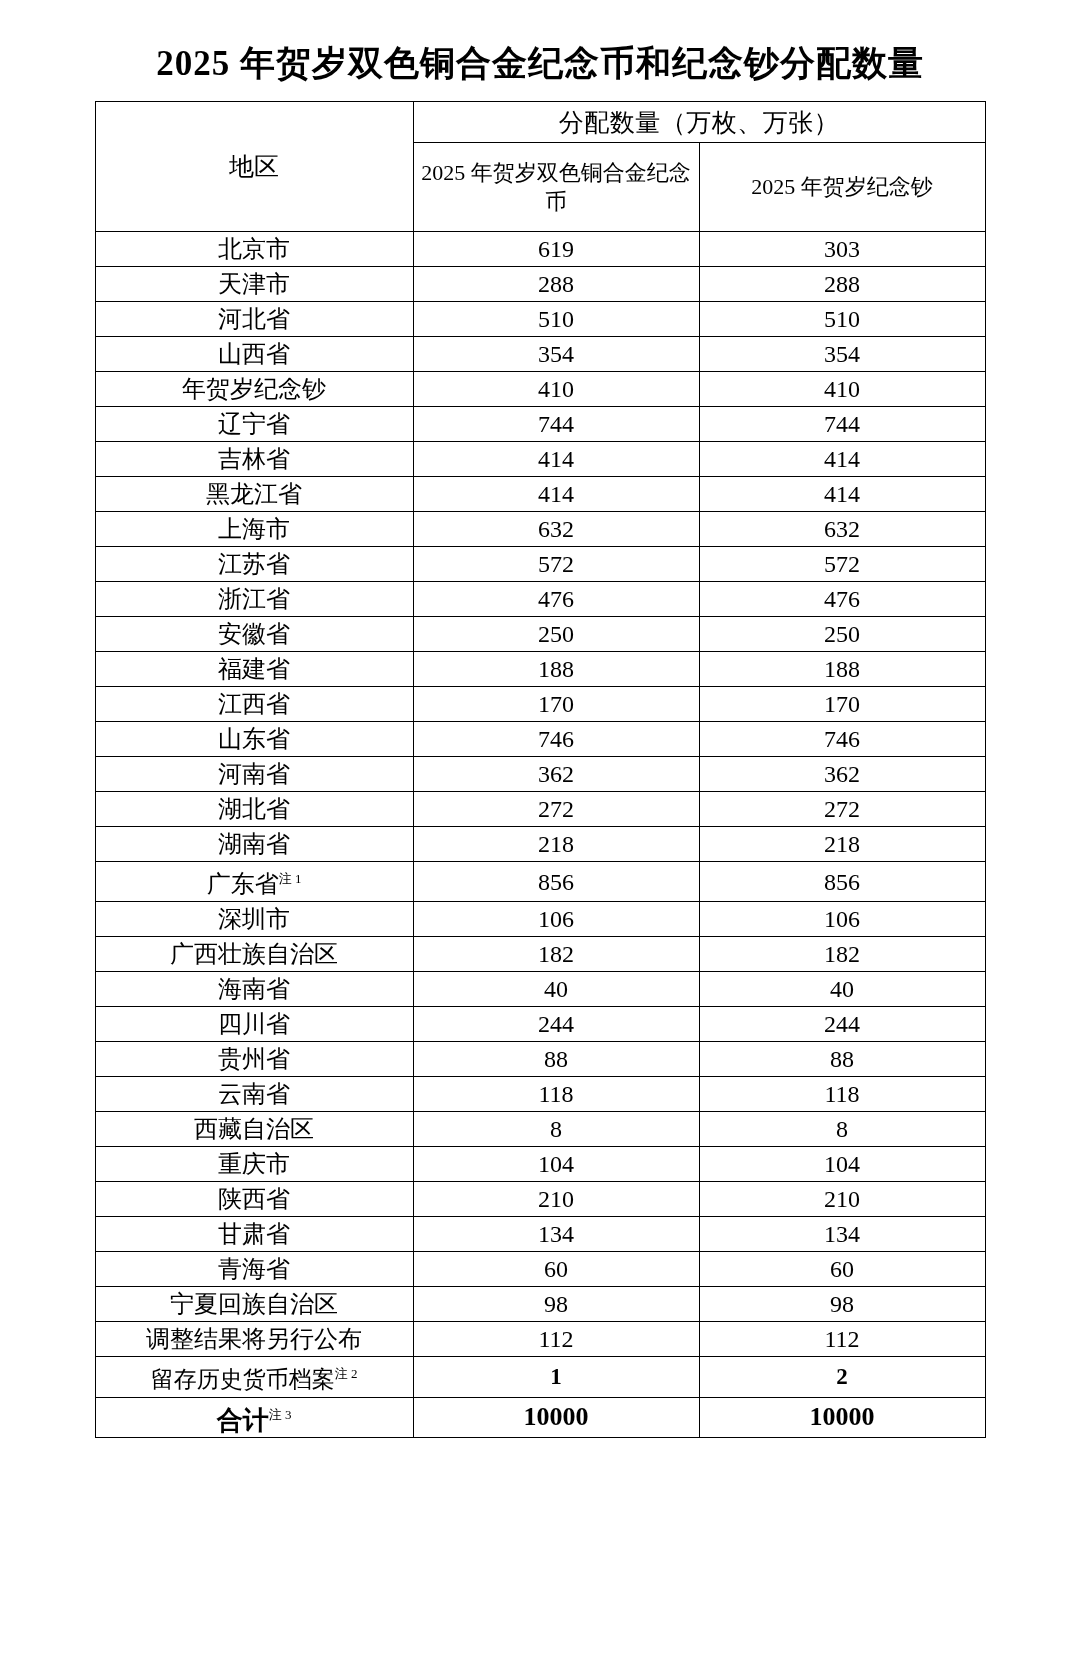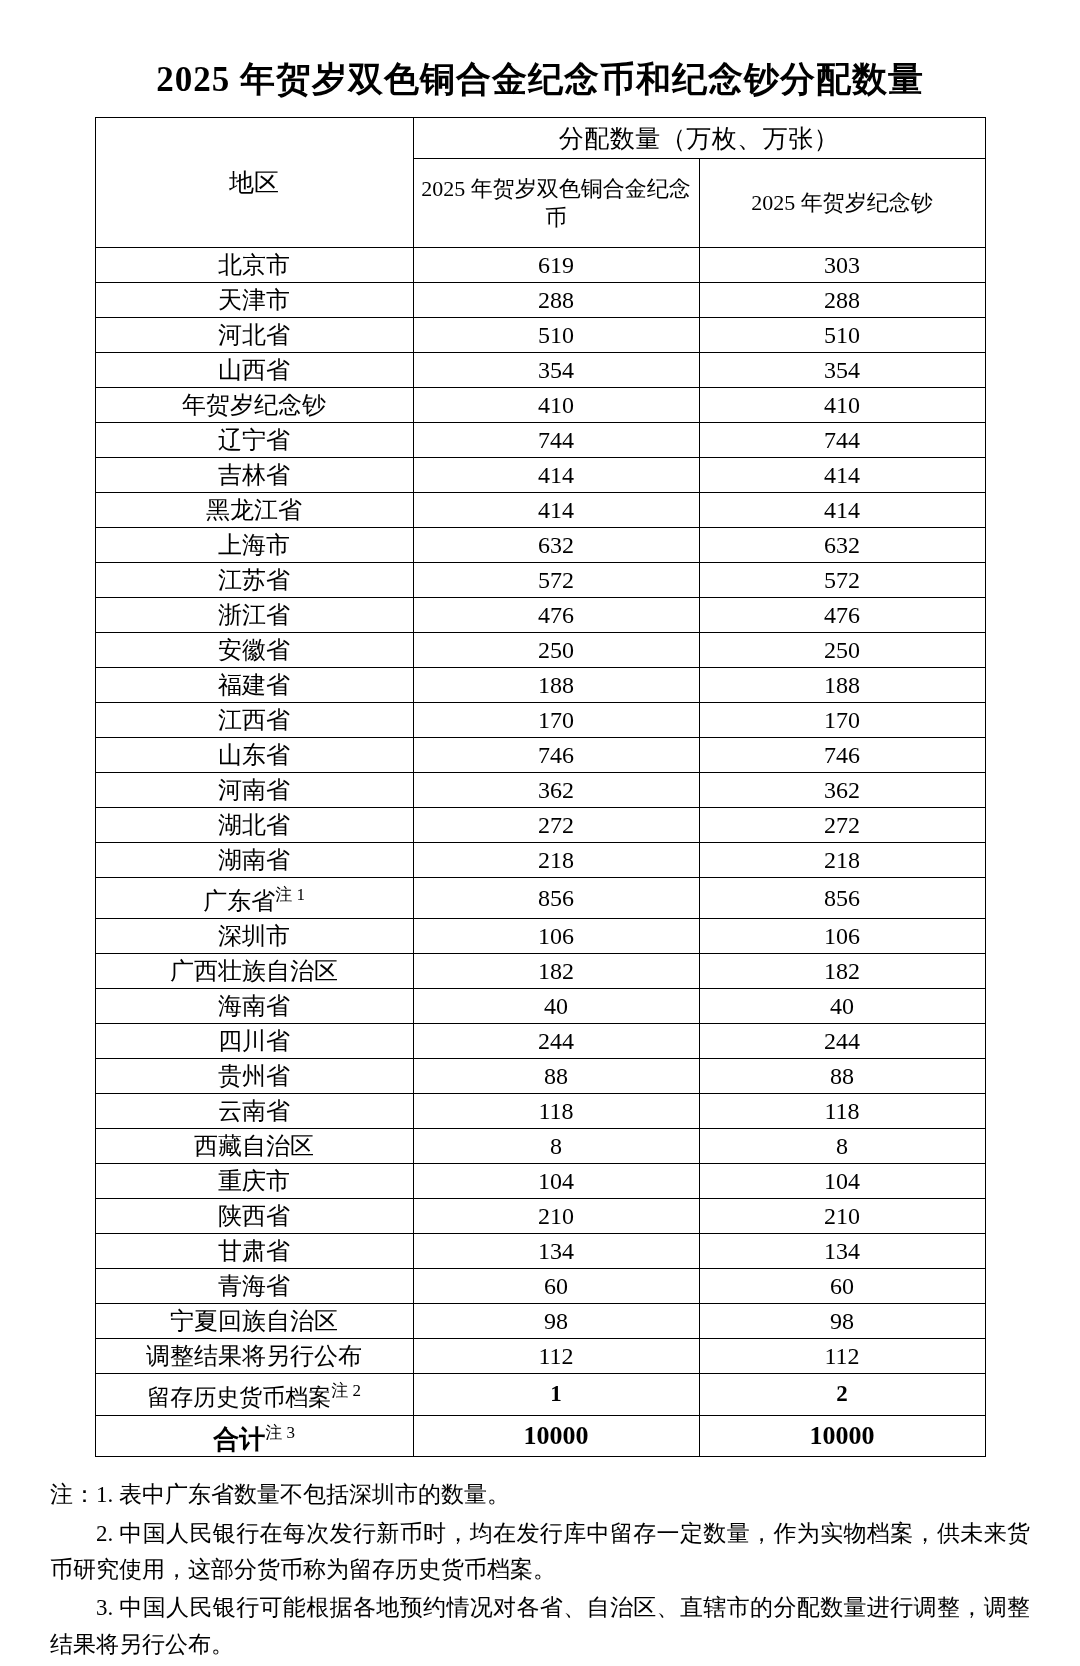--- a/index.html
+++ b/index.html
@@ -19,21 +19,21 @@
     width: 1080px;
     height: 1666px;
     box-sizing: border-box;
     padding: 30px 46px 0 46px;
   }
   .doc-title {
     text-align: center;
     font-size: 35px;
     font-weight: bold;
     letter-spacing: 1px;
-    margin: 26px 0 14px 0;
+    margin: 10px 0 14px 0;
     font-family: "Liberation Serif", "DejaVu Serif", serif;
     white-space: nowrap;
   }
   table.alloc {
     border-collapse: collapse;
     width: 890px;
     margin: 0 auto;
     table-layout: fixed;
   }
   table.alloc td, table.alloc th {
@@ -73,21 +73,21 @@
   }
   .row-archive .row-cell { font-size: 23px; }
   .row-archive .num-cell { font-weight: bold; }
   .row-total .row-cell,
   .row-total .num-cell {
     font-weight: bold;
     font-size: 26px;
     margin-left: 44px;
   }
   sup.mark {
-    font-size: 17px;
+    font-size: 13px;
     vertical-align: super;
     font-weight: normal;
     letter-spacing: 0;
   }
   .notes {
     width: 980px;
     margin: 20px auto 0 auto;
     font-size: 23px;
     line-height: 1.58;
     font-family: "Liberation Serif", "DejaVu Serif", serif;
@@ -288,19 +288,14 @@
           <td class="row-cell num-cell">2</td>
         </tr>
         <tr class="row-total">
           <td class="row-cell">合计<sup class="mark">注 3</sup></td>
           <td class="row-cell num-cell">10000</td>
           <td class="row-cell num-cell">10000</td>
         </tr>
       </tbody>
   </table>
 
-  <div class="notes">
-    <div class="note-line">注：1. 表中广东省数量不包括深圳市的数量。</div>
-    <div class="note-line note-indent">2. 中国人民银行在每次发行新币时，均在发行库中留存一定数量，作为实物档案，供未来货币研究使用，这部分货币称为留存历史货币档案。</div>
-    <div class="note-line note-indent">3. 中国人民银行可能根据各地预约情况对各省、自治区、直辖市的分配数量进行调整，调整结果将另行公布。</div>
-  </div>
 
 </div>
 
 </body></html>

